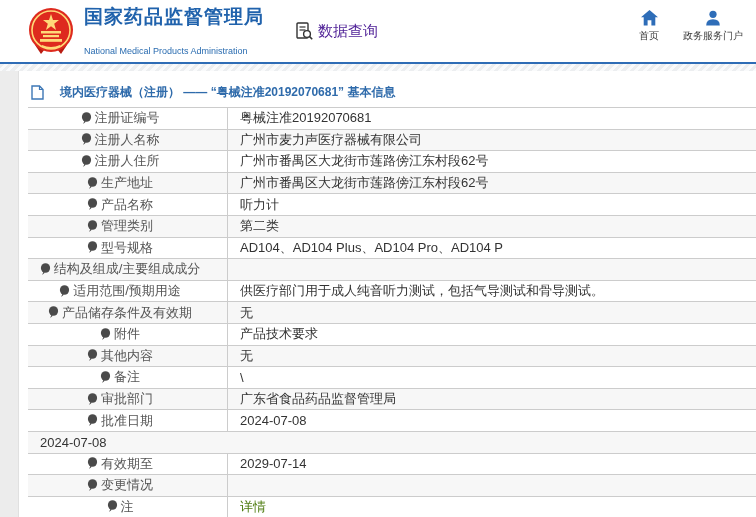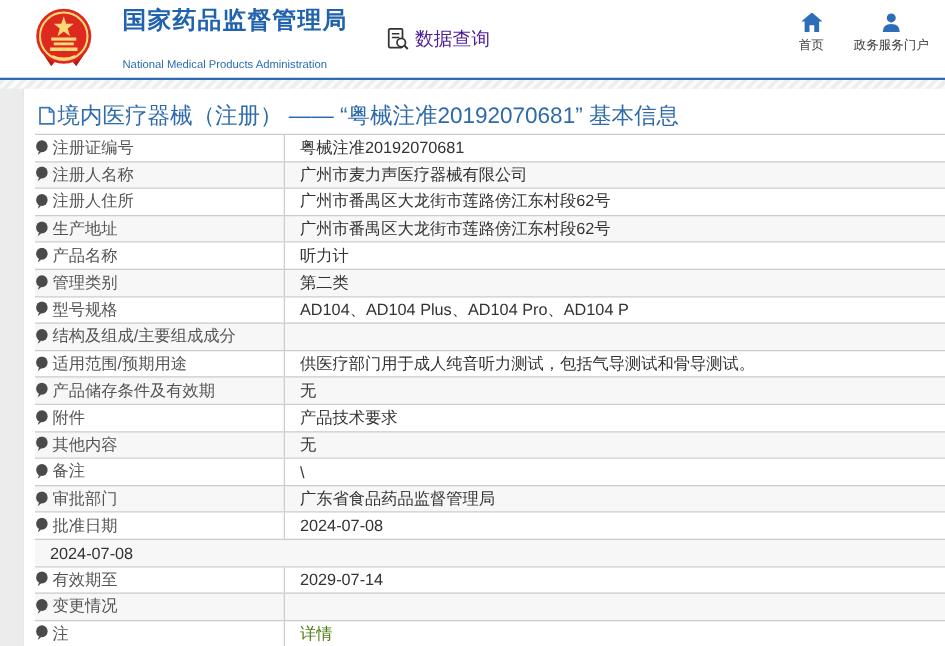--- a/index.html
+++ b/index.html
@@ -1,48 +1,48 @@
 <!DOCTYPE html>
 <html><head>
 <meta charset="utf-8">
 <style>
   * { margin:0; padding:0; box-sizing:border-box; }
   html,body { width:756px; height:517px; overflow:hidden;
     font-family:"Liberation Sans","DejaVu Sans",sans-serif; background:#ececec; }
 
   
   .topbar { height:62px; background:#ffffff; display:flex; align-items:center; position:relative; }
-  .logo { display:flex; align-items:flex-start; margin-left:27px; cursor:pointer;gap:14px; }
+  .logo { display:flex; align-items:center; margin-left:27px; cursor:pointer; }
   .emblem { width:48px; height:48px; flex:none; }
   .logo-text { margin-left:9px; }
   .logo-cn { font-size:19px; font-weight:bold; color:#2062ac; letter-spacing:1px; line-height:22px; }
   .logo-en { font-size:9px; color:#2a6cb0; margin-top:18px; }
   .data-query { display:flex; align-items:center; margin-left:30px; cursor:pointer; }
   .data-query span { font-size:15px; color:#4c1d95; margin-left:4px; }
   .top-links { position:absolute; right:13px; top:10px; display:flex; gap:24px; }
   .top-link { display:flex; flex-direction:column; align-items:center; cursor:pointer; }
   .top-link .lbl { font-size:10px; color:#3c3c3c; margin-top:3px; }
 
   
   .blue-line { height:2px; background:#2e6cb5; }
   .hatch-band { height:7px;
     background:repeating-linear-gradient(135deg,#eceef0 0 3px,#f9fafb 3px 6px); }
 
   
   .card { margin-left:18px; background:#ffffff; border-left:1px solid #e0e0e0;
     min-height:446px; padding-top:10px; }
   .breadcrumb { display:flex; align-items:center; padding-left:12px; height:22px; }
-  .breadcrumb .txt { font-size:18px; color:#2f6bab; margin-left:2px; }
+  .breadcrumb .txt { font-size:12px; color:#2f6bab; margin-left:16px;font-weight:bold; }
 
   
   .table { margin-left:9px; margin-top:4px; border-bottom:1px solid #cccccc; }
   .row { display:flex; height:21.6px; border-top:1px solid #cccccc; background:#ffffff; }
   .row.alt { background:#f7f7f7; }
   .cell { display:flex; align-items:center; font-size:13px; }
-  .cell.label { width:200px; flex:none; justify-content:flex-start; padding-right:15px;
+  .cell.label { width:200px; flex:none; justify-content:center; padding-right:15px;
     border-right:1px solid #cccccc; color:#555555; }
   .cell.value { flex:1; padding-left:12px; color:#333333; }
   .balloon { display:inline-flex; margin-right:3px; }
   a.link { color:#4d7c0f; text-decoration:none; cursor:pointer;text-align:center; }
 </style>
 </head>
 <body>
 
 <div class="topbar">
   <div class="logo">

